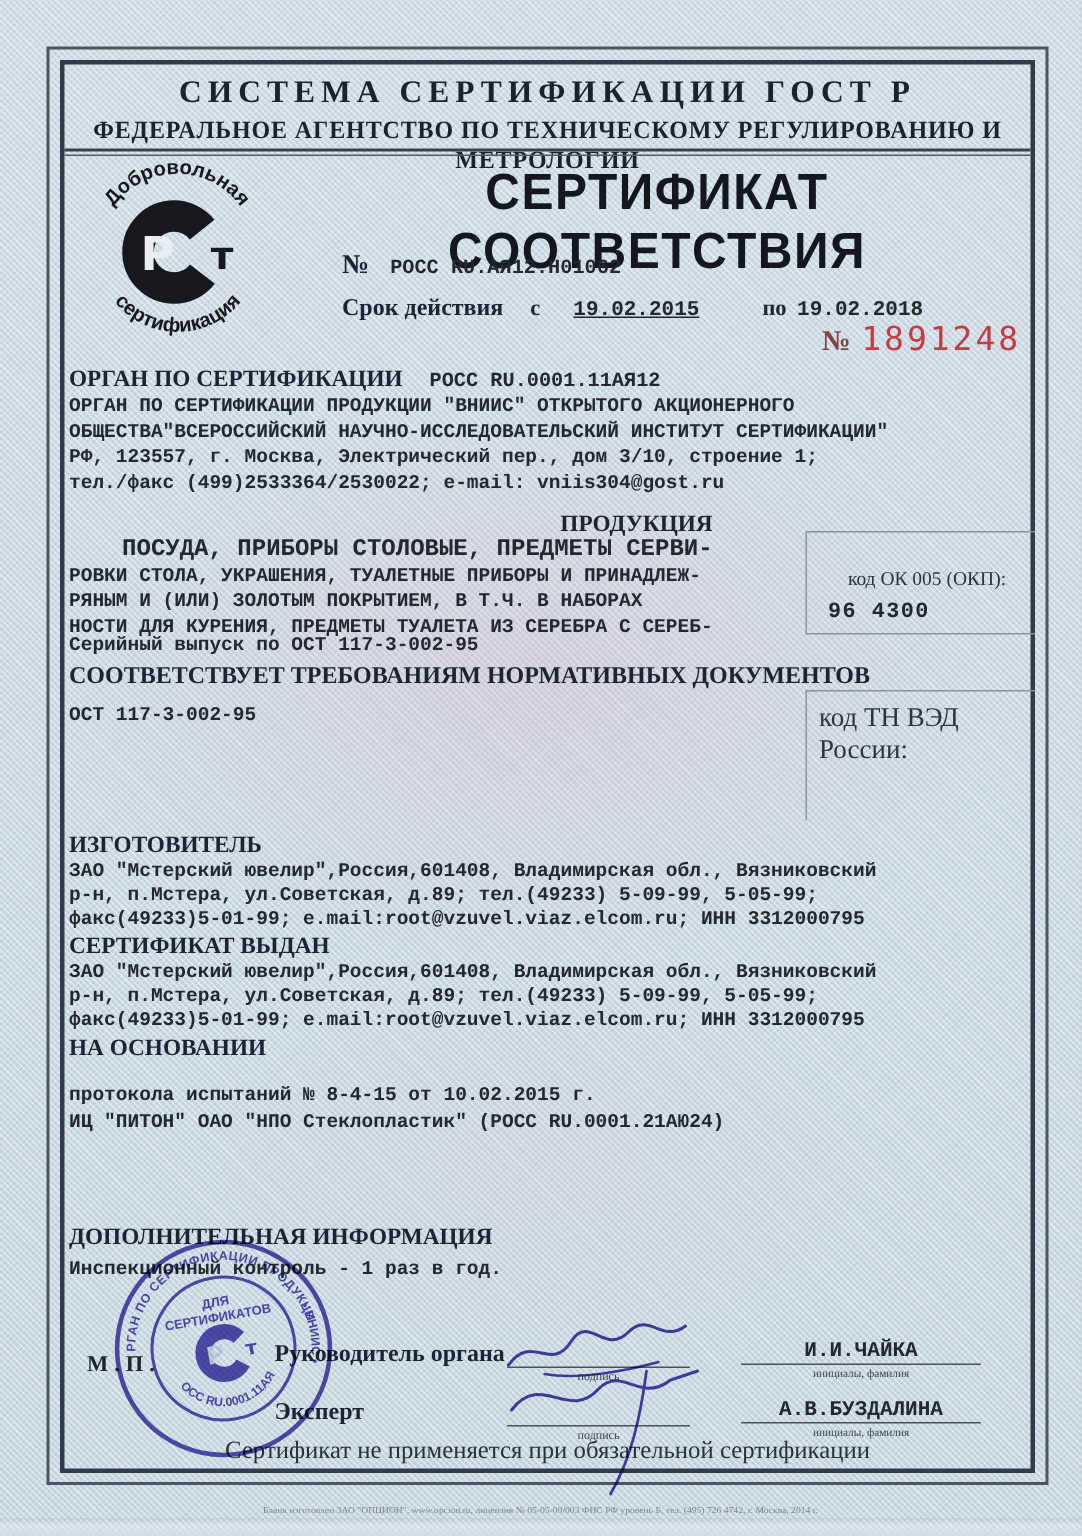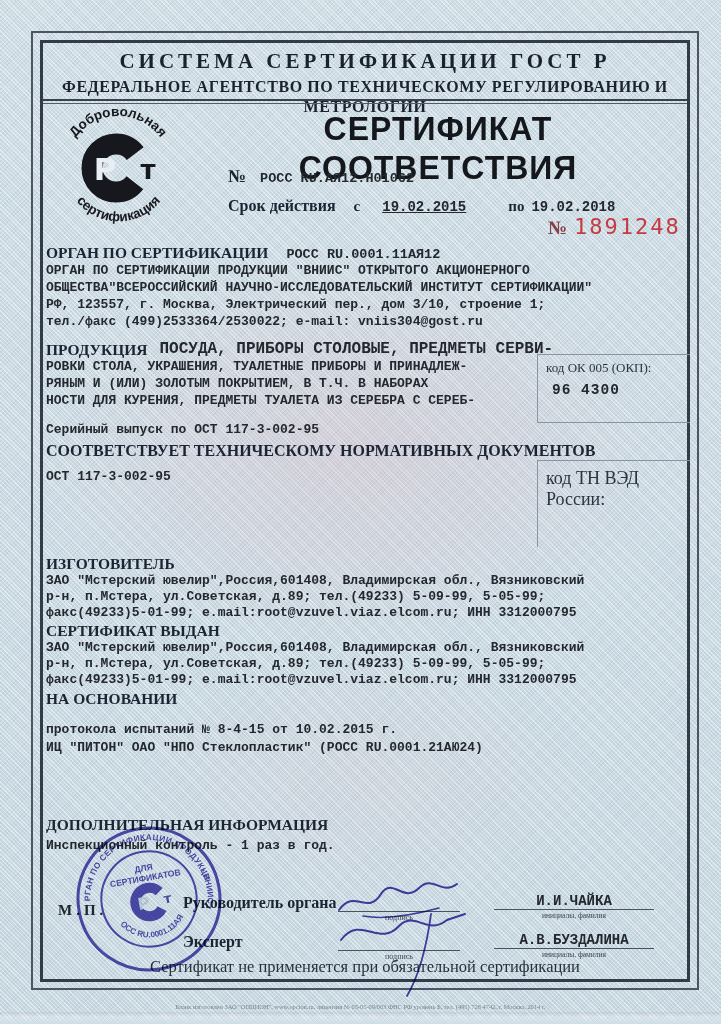--- a/index.html
+++ b/index.html
@@ -86,36 +86,36 @@
     <span class="m" style="font-size:13.5px;margin-left:18px;">РОСС RU.0001.11АЯ12</span>
   </div>
   <div class="abs m lines13" style="left:46px;top:262px;">
     <div>ОРГАН ПО СЕРТИФИКАЦИИ ПРОДУКЦИИ "ВНИИС" ОТКРЫТОГО АКЦИОНЕРНОГО</div>
     <div>ОБЩЕСТВА"ВСЕРОССИЙСКИЙ НАУЧНО-ИССЛЕДОВАТЕЛЬСКИЙ ИНСТИТУТ СЕРТИФИКАЦИИ"</div>
     <div>РФ, 123557, г. Москва, Электрический пер., дом 3/10, строение 1;</div>
     <div>тел./факс (499)2533364/2530022; e-mail: vniis304@gost.ru</div>
   </div>
 
   <div class="abs lines13" style="left:46px;top:341px;">
-    <div class="row" style="align-items:center;">
+    <div class="row" style="align-items:flex-end;flex-direction:column;">
       <span class="l" style="font-size:15.5px;line-height:17px;">ПРОДУКЦИЯ</span>
       <span class="m" style="margin-left:12px;font-size:16px;">ПОСУДА, ПРИБОРЫ СТОЛОВЫЕ, ПРЕДМЕТЫ СЕРВИ-</span>
     </div>
     <div class="m">РОВКИ СТОЛА, УКРАШЕНИЯ, ТУАЛЕТНЫЕ ПРИБОРЫ И ПРИНАДЛЕЖ-</div>
     <div class="m">РЯНЫМ И (ИЛИ) ЗОЛОТЫМ ПОКРЫТИЕМ, В Т.Ч. В НАБОРАХ</div>
     <div class="m">НОСТИ ДЛЯ КУРЕНИЯ, ПРЕДМЕТЫ ТУАЛЕТА ИЗ СЕРЕБРА С СЕРЕБ-</div>
   </div>
 
   <div class="abs box" style="left:537px;top:354px;width:152px;height:67px;border-right:none;">
-    <div style="font-size:13px;color:#2b3442;margin:5px 0 0 8px;">код ОК 005 (ОКП):</div>
+    <div style="font-size:13px;color:#2b3442;margin:23px 0 0 8px;text-align:center;">код ОК 005 (ОКП):</div>
     <div class="m" style="font-size:14.5px;margin:6px 0 0 14px;letter-spacing:1px;">96 4300</div>
   </div>
 
   <div class="abs m" style="left:46px;top:422px;font-size:13px;">Серийный выпуск по ОСТ 117-3-002-95</div>
-  <div class="abs l" style="left:46px;top:442px;font-size:16px;">СООТВЕТСТВУЕТ ТЕХНИЧЕСКОМУ НОРМАТИВНЫХ ДОКУМЕНТОВ</div>
+  <div class="abs l" style="left:46px;top:442px;font-size:16px;">СООТВЕТСТВУЕТ ТРЕБОВАНИЯМ НОРМАТИВНЫХ ДОКУМЕНТОВ</div>
   <div class="abs m" style="left:46px;top:469px;font-size:13px;">ОСТ 117-3-002-95</div>
 
   <div class="abs" style="left:537px;top:460px;width:152px;height:86px;border-top:1px solid #8794a3;border-left:1px solid #8794a3;">
     <div style="font-size:18px;color:#2b3442;margin:7px 0 0 8px;">код ТН ВЭД России:</div>
   </div>
 
   <div class="abs l" style="left:46px;top:555px;font-size:15.5px;">ИЗГОТОВИТЕЛЬ</div>
   <div class="abs m lines16" style="left:46px;top:573px;">
     <div>ЗАО "Мстерский ювелир",Россия,601408, Владимирская обл., Вязниковский</div>
     <div>р-н, п.Мстера, ул.Советская, д.89; тел.(49233) 5-09-99, 5-05-99;</div>

